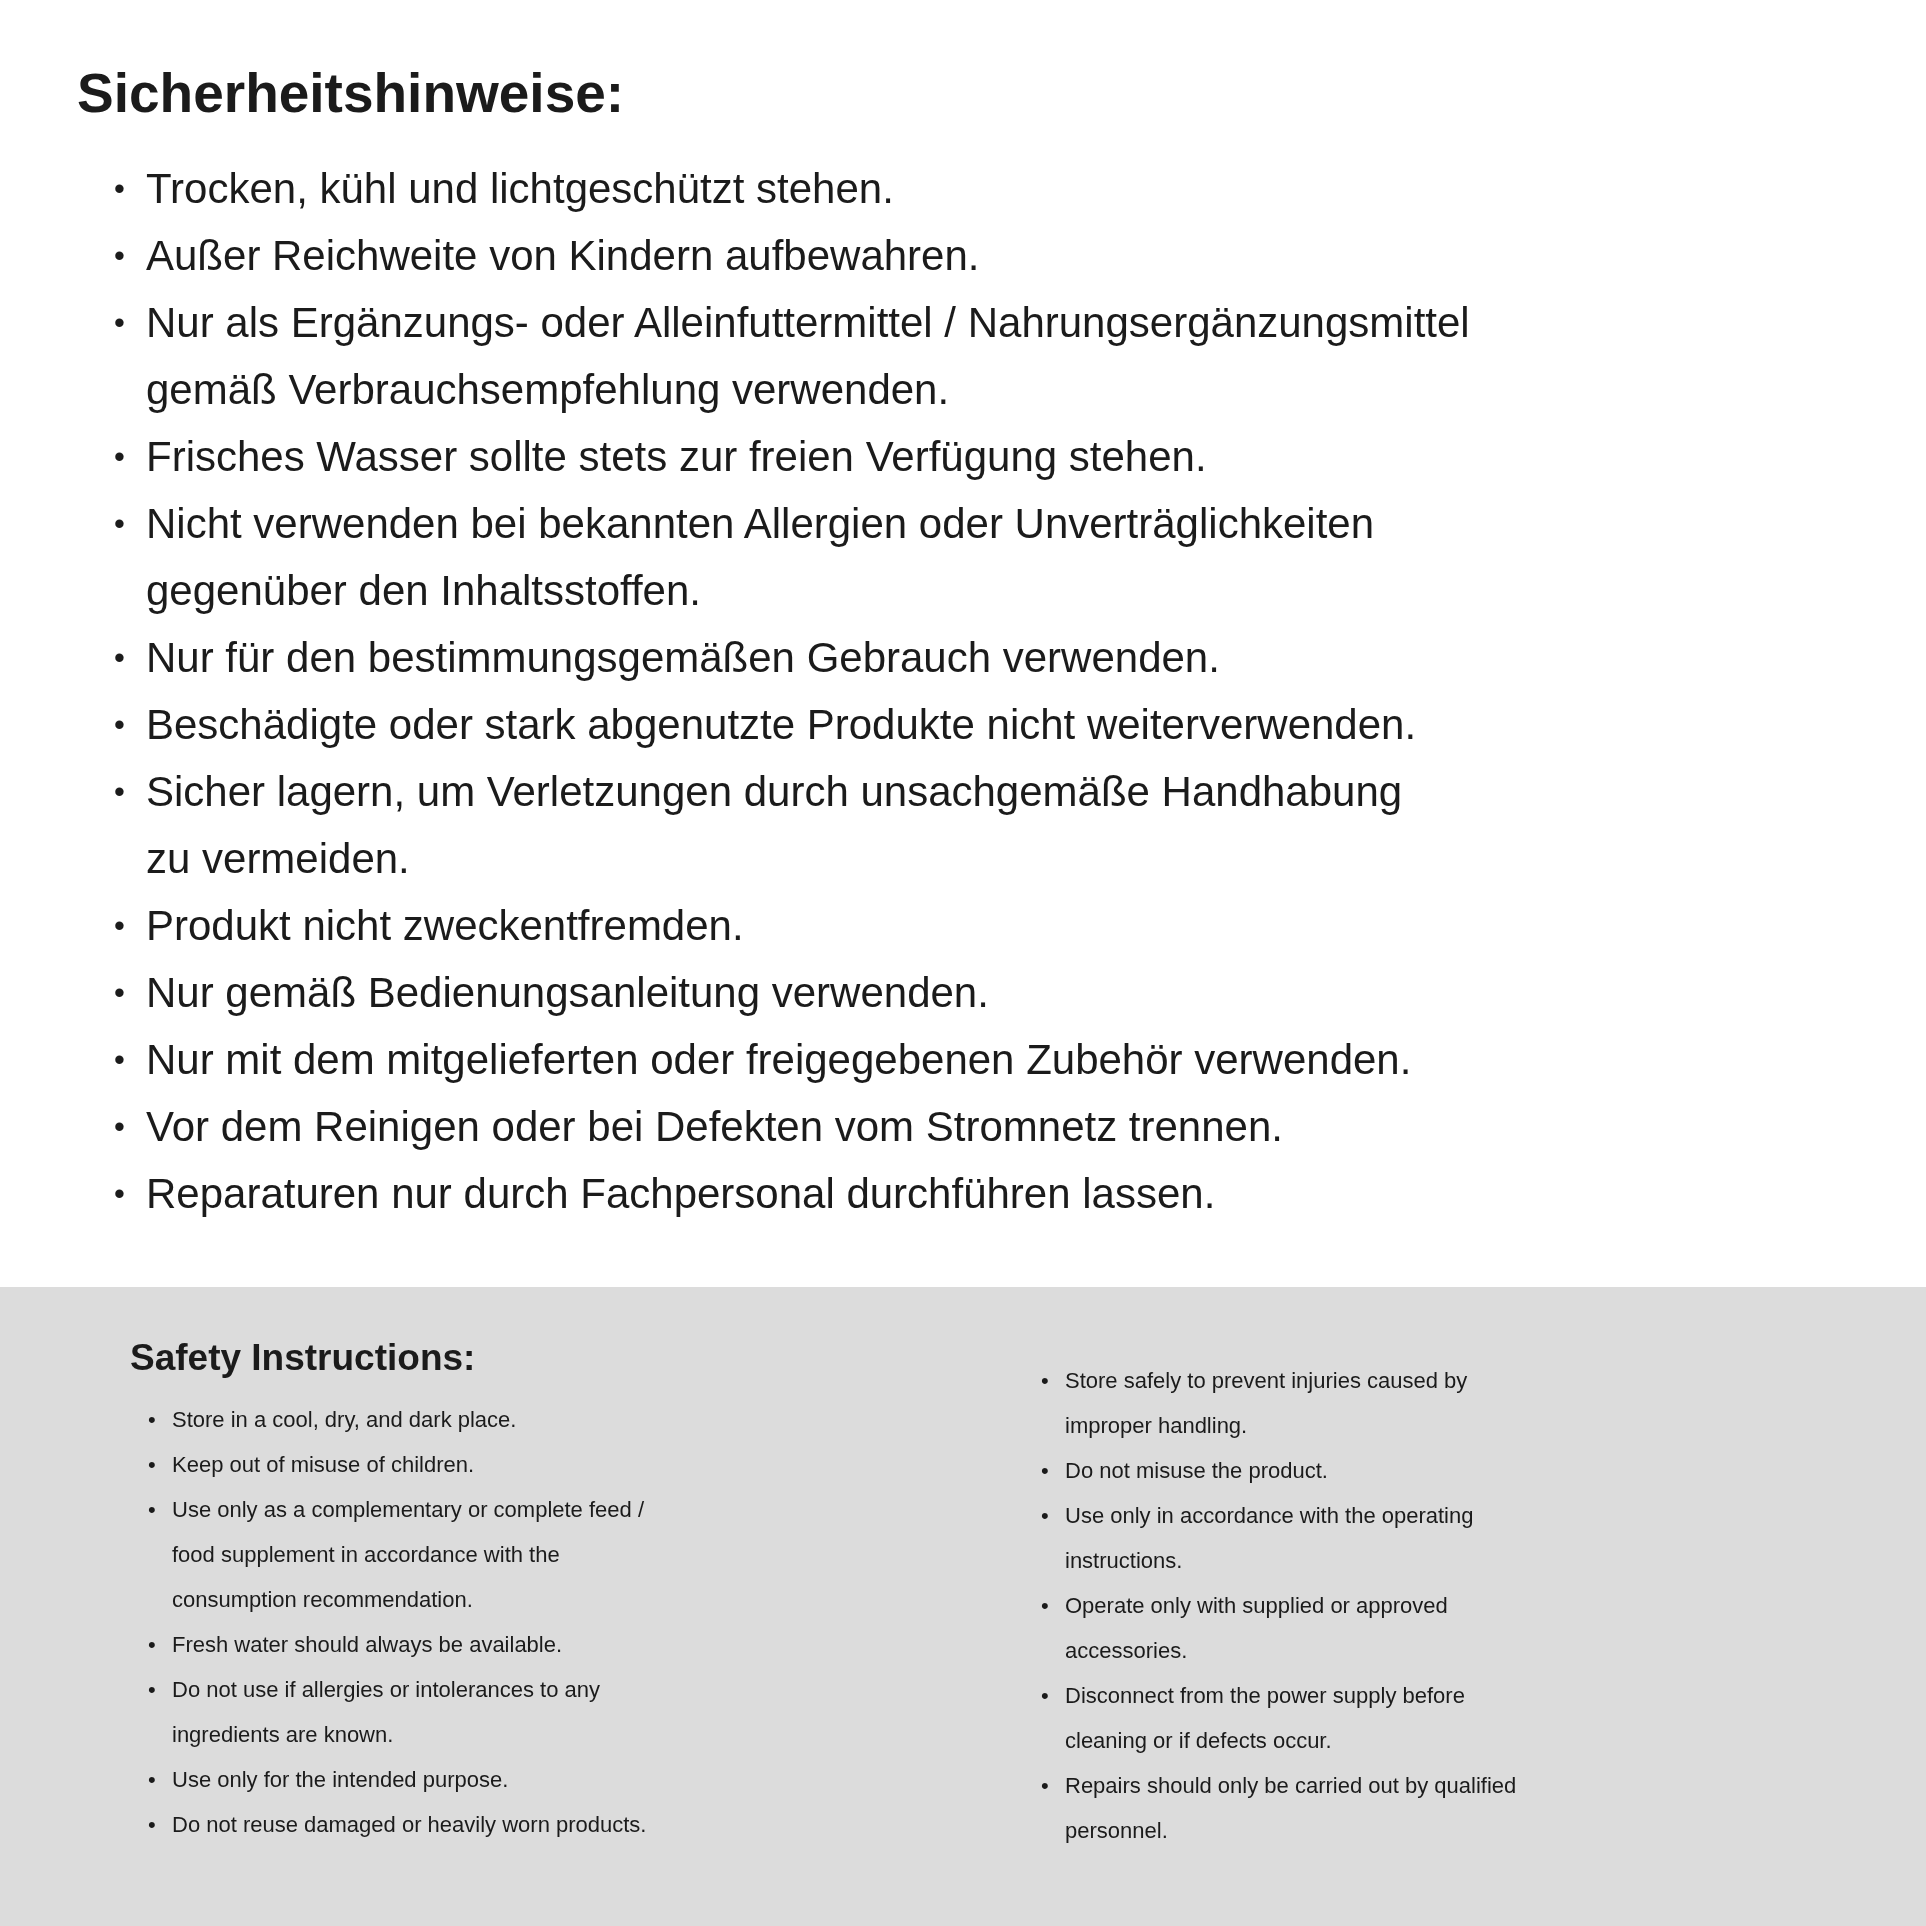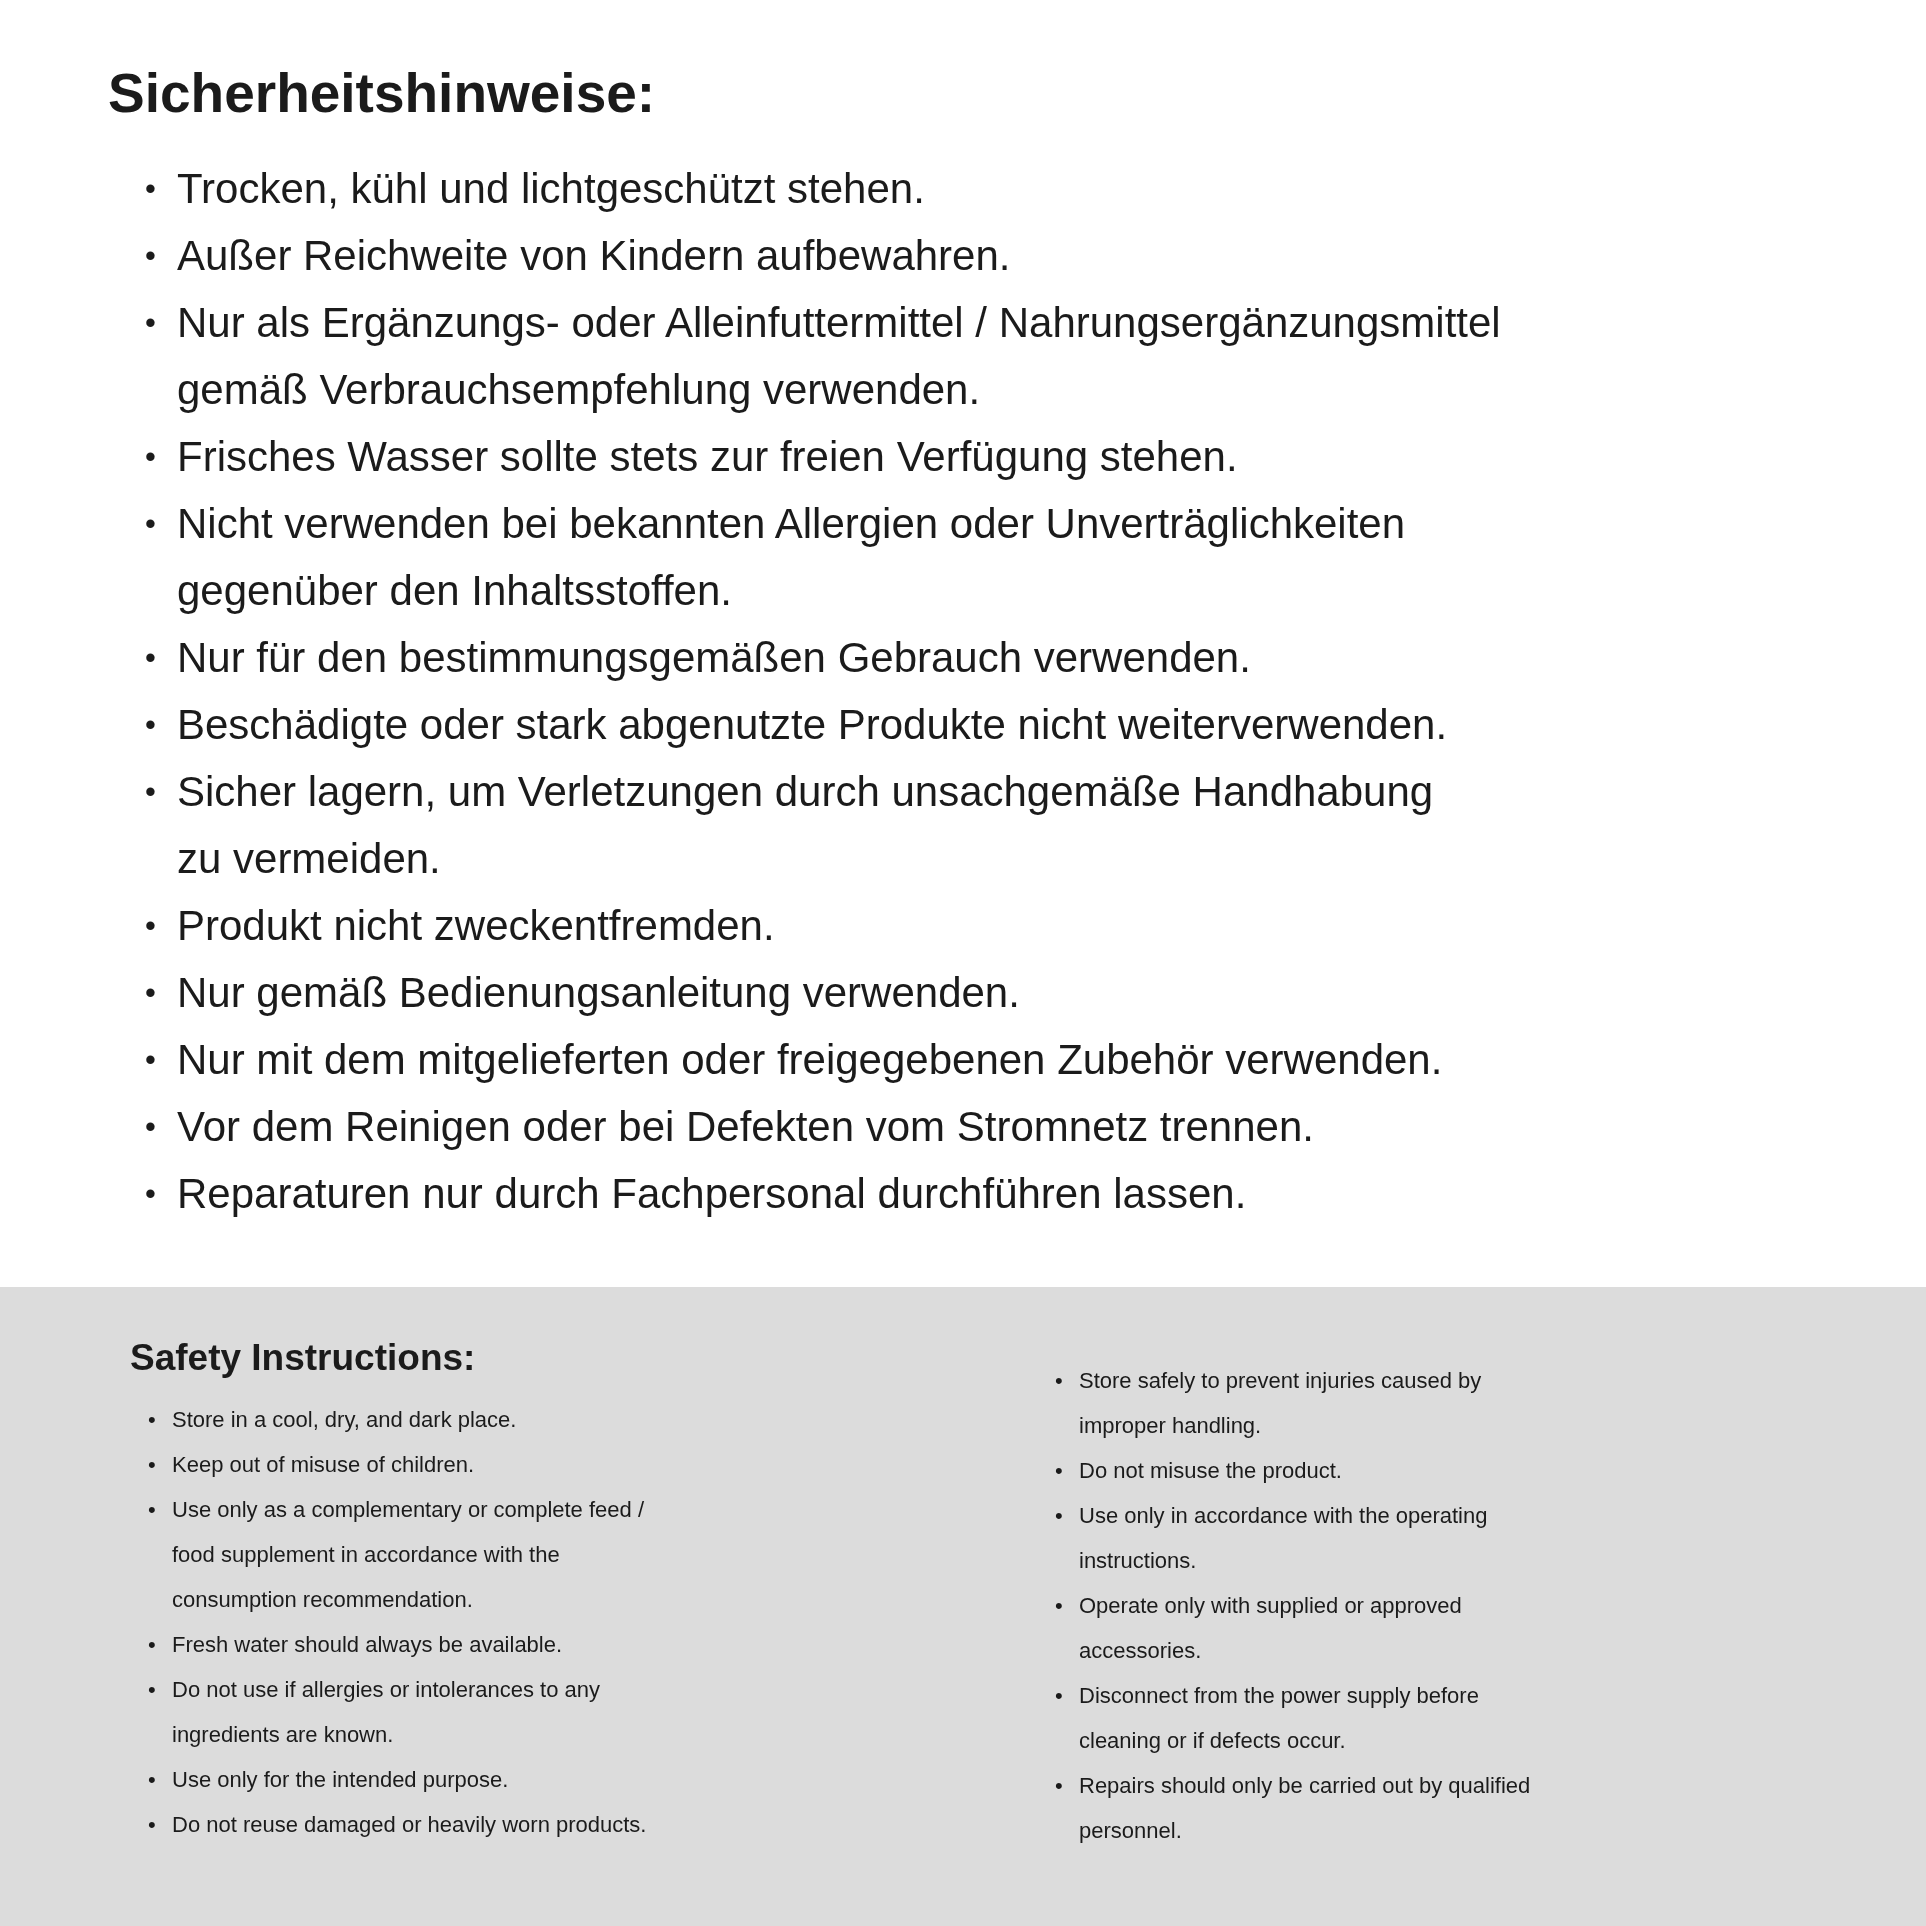--- a/index.html
+++ b/index.html
@@ -9,21 +9,21 @@
     background: #ffffff;
     color: #1b1b1b;
     font-family: "Liberation Sans", "DejaVu Sans", sans-serif;
     overflow: hidden;
   }
 
   
   .section-de {
     box-sizing: border-box;
     height: 1287px;
-    padding: 62px 71px 0 108px;
+    padding: 62px 71px 0 77px;
     background: #ffffff;
   }
   .de-title {
     margin: 0 0 29.5px 0;
     font-size: 55px;
     font-weight: bold;
     line-height: 1.15;
     letter-spacing: 0px;
   }
   .list { list-style: none; margin: 0; padding: 0; }
@@ -44,21 +44,21 @@
     line-height: 67px;
   }
 
   
   .section-en {
     box-sizing: border-box;
     height: 639px;
     padding: 49px 26px 0 130px;
     background: #dcdcdc;
   }
-  .en-columns { display: flex; gap: 43px; align-items: flex-start; }
+  .en-columns { display: flex; gap: 29px; align-items: flex-start; }
   .en-col-left  { width: 864px; flex: 0 0 auto; }
   .en-col-right { flex: 1 1 auto; margin-top: 22px; }
   .en-title {
     margin: 0 0 16.7px 0;
     font-size: 37px;
     font-weight: bold;
     line-height: 1.2;
   }
   .en-list { padding-left: 18px; }
   .en-list .marker {

